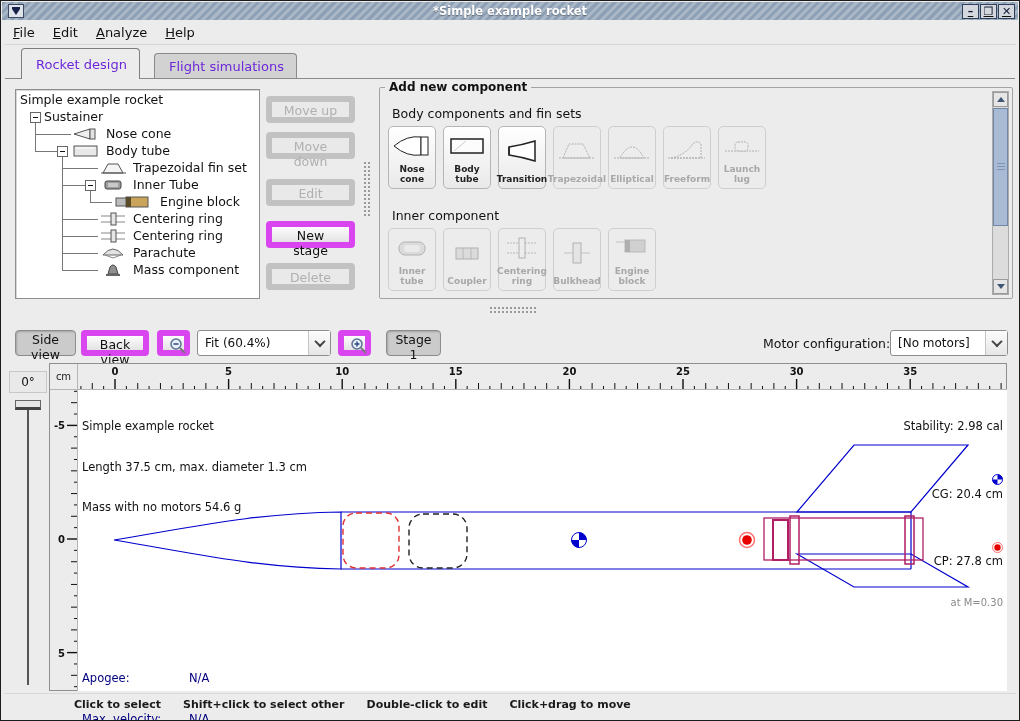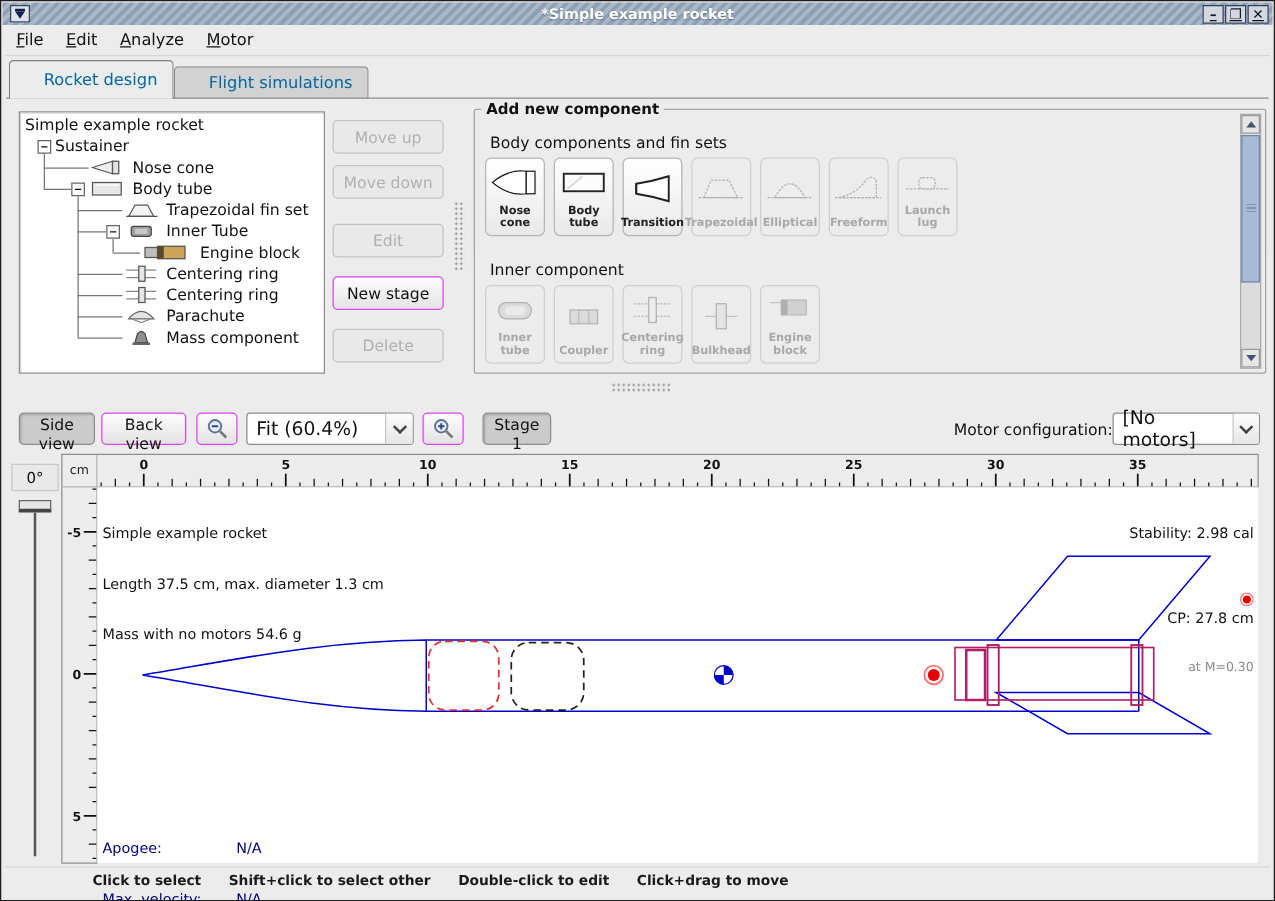--- a/index.html
+++ b/index.html
@@ -19,35 +19,35 @@
   .winbtns{margin-left:auto;display:flex;margin-right:3px;}
   .winbtn{width:17px;height:15px;background:#d4d7dd;border:1px solid #30405c;margin-left:1px;
     display:flex;align-items:center;justify-content:center;font-size:11px;font-weight:bold;color:#101830;line-height:1;}
   
   .menubar{position:absolute;left:3px;top:20px;right:3px;height:24px;display:flex;align-items:center;
     border-bottom:1px solid #d6d6d6;}
   .menu-item{display:inline-block;font-size:13px;padding:3px 9px;color:#111;}
   .menu-item::first-letter{text-decoration:underline;}
   
   .tabs{position:absolute;left:6px;top:46px;height:32px;display:flex;align-items:flex-end;}
-  .tab{font-size:13px;border:1px solid #8a8a8a;border-bottom:none;padding:5px 12px 6px 27px;
-    border-radius:4px 4px 0 0;background:#d2d2d2;color:#0369a1;height:26px;}
+  .tab{font-size:13px;border:1px solid #8a8a8a;border-bottom:none;padding:5px 12px 6px 14px;
+    border-radius:4px 4px 0 0;background:#d2d2d2;color:#6d28d9;height:26px;margin-left:14px;}
   .tab.active{background:#ececec;height:31px;padding-top:8px;border-color:#7d7d7d;position:relative;z-index:2;}
   .tabline{position:absolute;left:4px;right:4px;top:77px;height:1px;background:#8a8a8a;}
   
   .tree-panel{position:absolute;left:14px;top:88px;width:245px;height:210px;background:#fff;
     border:1px solid #8f8f8f;box-shadow:inset 1px 1px 0 #d7d7d7;}
   .trow{position:absolute;height:16px;font-size:12.5px;white-space:nowrap;color:#111;}
   .texp{position:absolute;width:11px;height:11px;border:1px solid #666;background:#fff;}
   .texp .minus{position:absolute;left:2px;top:4px;width:5px;height:1px;background:#111;}
   .tguide{position:absolute;background:#777;}
   .ticon{position:absolute;}
   
   .btn{font-family:inherit;font-size:12.5px;color:#111;background:linear-gradient(#fdfdfd,#e3e3e3);
-    border:1px solid #d946ef;border-radius:4px;text-align:center;}
+    border:6px solid #d946ef;border-radius:4px;text-align:center;}
   .btn.disabled{color:#b0b0b0;background:#e9e9e9;border-color:#c2c2c2;}
   .action-btn{position:absolute;left:265px;width:89px;height:27px;}
   
   .groupbox{position:absolute;left:378px;top:86px;width:634px;height:212px;border:1px solid #a3a3a3;border-radius:2px;}
   .groupbox-title{position:absolute;left:5px;top:-8px;background:#ececec;padding:0 4px;font-size:12px;font-weight:bold;}
   .section-label{position:absolute;font-size:12.5px;color:#111;}
   .comp-btn{position:absolute;width:48px;height:63px;border:1px solid #b5b5b5;border-radius:5px;
     background:linear-gradient(#ffffff,#e9e9e9);display:flex;flex-direction:column;align-items:center;
     justify-content:flex-end;padding-bottom:3px;font-size:9px;font-weight:bold;color:#222;text-align:center;line-height:1.1;}
   .comp-btn .cicon{margin:auto;}
@@ -61,21 +61,21 @@
   .sb-tri-dn{width:0;height:0;border-left:4px solid transparent;border-right:4px solid transparent;border-top:5px solid #3f5573;}
   .sthumb{position:absolute;left:0;top:16px;width:15px;height:118px;background:#a8bad4;border:1px solid #7287a5;}
   .sthumb .grip{position:absolute;left:3px;top:54px;width:8px;height:8px;
     background:repeating-linear-gradient(#7f94b3 0 1px,transparent 1px 3px);}
   
   .dots{background-image:radial-gradient(#9a9a9a 0.9px,transparent 1px);background-size:4px 4px;}
   
   .tbtn{position:absolute;top:329px;height:26px;}
   .toggle-on{background:#cbcbcb;border:1px solid #8d8d8d;box-shadow:inset 1px 1px 2px rgba(0,0,0,.2);}
   .combo{position:absolute;top:329px;height:26px;background:#fff;border:1px solid #8d8d8d;border-radius:3px;
-    font-size:15px;display:flex;align-items:center;padding-left:7px;}
+    font-size:12px;display:flex;align-items:center;padding-left:7px;}
   .combo .arrow{margin-left:auto;width:22px;height:100%;border-left:1px solid #c5c5c5;
     display:flex;align-items:center;justify-content:center;background:linear-gradient(#fcfcfc,#e6e6e6);}
   .chev{width:8px;height:8px;border-right:2px solid #444;border-bottom:2px solid #444;transform:rotate(45deg) translate(-1px,-1px);}
   .toolbar-label{position:absolute;top:335px;font-size:12.5px;}
   
   .viewpanel{position:absolute;left:48px;top:362px;width:958px;height:328px;border:1px solid #8f8f8f;background:#ececec;}
   .corner{position:absolute;left:0;top:0;width:28px;height:26px;border-right:1px solid #b5b5b5;border-bottom:1px solid #b5b5b5;
     font-size:10px;display:flex;align-items:center;justify-content:center;color:#222;}
   .hruler{position:absolute;left:28px;top:0;width:929px;height:26px;border-bottom:1px solid #b5b5b5;}
   .vruler{position:absolute;left:0;top:26px;width:28px;height:301px;border-right:1px solid #b5b5b5;}
@@ -111,21 +111,21 @@
       <div class="winbtn">–</div>
       <div class="winbtn">❐</div>
       <div class="winbtn">✕</div>
     </div>
   </div>
 
   <div class="menubar">
     <span class="menu-item">File</span>
     <span class="menu-item">Edit</span>
     <span class="menu-item">Analyze</span>
-    <span class="menu-item">Motor</span>
+    <span class="menu-item">Help</span>
   </div>
 
   <div class="tabs">
     <div class="tab active">Rocket design</div>
     <div class="tab">Flight simulations</div>
   </div>
   <div class="tabline"></div>
 
   <div class="tree-panel">
 
@@ -524,20 +524,27 @@
       <div class="info-block" style="left:4px;top:3px">
         <div>Simple example rocket</div>
         <div>Length 37.5 cm, max. diameter 1.3 cm</div>
         <div>Mass with no motors 54.6 g</div>
       </div>
 
       <div class="info-block right-align" style="right:4px;top:3px">
         <div><span>Stability:</span> <span>2.98 cal</span></div>
         <div>
           <svg width="11" height="11" style="display:inline-block;vertical-align:-1px">
+            <circle cx="5.5" cy="5.5" r="5" fill="#fff" stroke="#0000cd"></circle>
+              <path d="M5.5 5.5 L5.5 .5 A5 5 0 0 1 10.5 5.5 Z" fill="#0000cd"></path>
+              <path d="M5.5 5.5 L5.5 10.5 A5 5 0 0 1 .5 5.5 Z" fill="#0000cd"></path>
+            </svg>
+          <span>CG:</span> <span>20.4 cm</span></div>
+        <div>
+          <svg width="11" height="11" style="display:inline-block;vertical-align:-1px">
             <circle cx="5.5" cy="5.5" r="5" fill="none" stroke="#ff7070"></circle>
               <circle cx="5.5" cy="5.5" r="3.2" fill="#e60000"></circle>
             </svg>
           <span>CP:</span> <span>27.8 cm</span></div>
         <div class="gray-small">at M=0.30</div>
       </div>
 
       <div class="info-block navy" style="left:4px;top:255px">
         <div class="fi-row"><span class="fi-label">Apogee:</span><span>N/A</span></div>
         <div class="fi-row"><span class="fi-label">Max. velocity:</span><span>N/A</span></div>

